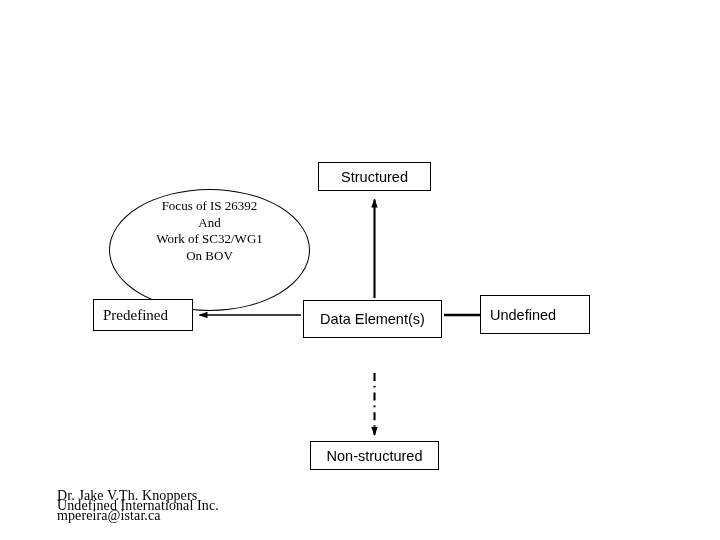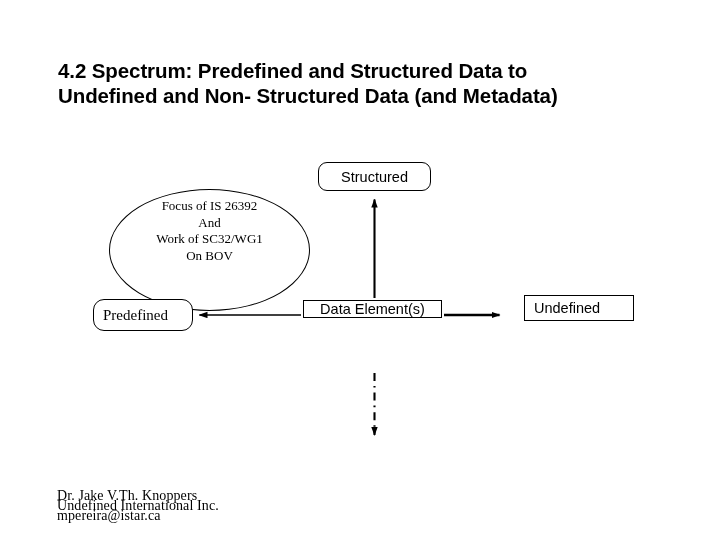--- a/index.html
+++ b/index.html
@@ -69,24 +69,24 @@
   .node.serif .node-label {
     font-family: "Liberation Serif", serif;
     font-size: 15px;
   }
   .node.center { justify-content: center; }
   .node.center .node-label { text-align: center; }
   .node.leftish { justify-content: flex-start; }
   .node.leftish .node-label { text-align: left; padding-left: 9px; }
 
   
-  #node-structured     { left: 318px; top: 162px; width: 113px; height: 29px; border-radius: 9px; }
-  #node-predefined     { left: 93px;  top: 299px; width: 100px; height: 32px; border-radius: 11px; }
-  #node-data-element   { left: 303px; top: 300px; width: 139px; height: 18px; }
-  #node-undefined      { left: 524px; top: 295px; width: 110px; height: 26px; }
+  #node-structured     { left: 318px; top: 162px; width: 113px; height: 29px; }
+  #node-predefined     { left: 93px;  top: 299px; width: 100px; height: 32px; }
+  #node-data-element   { left: 303px; top: 300px; width: 139px; height: 38px; }
+  #node-undefined      { left: 480px; top: 295px; width: 110px; height: 39px; }
   #node-non-structured { left: 310px; top: 441px; width: 129px; height: 29px; }
 
   
   #ellipse-focus {
     position: absolute;
     left: 109px;
     top: 189px;
     width: 201px;
     height: 122px;
     box-sizing: border-box;
@@ -118,22 +118,20 @@
     color: #000000;
     letter-spacing: 0.1px;
   }
   #footer div { white-space: nowrap; }
 </style>
 </head>
 <body>
 
 <div id="slide">
 
-  <div id="title">4.2      Spectrum: Predefined and Structured Data to
-Undefined and Non- Structured Data (and Metadata)</div>
 
   <div id="diagram">
 
     <svg id="edges" viewBox="0 0 720 540">
       <defs>
         <marker id="arrowhead" markerWidth="9" markerHeight="9" refX="8" refY="3.2" orient="auto" markerUnits="userSpaceOnUse">
           <path d="M0,0 L9,3.2 L0,6.4 Z" fill="#000000"></path>
         </marker>
       </defs>
 
@@ -169,20 +167,23 @@
     </div>
 
     <div id="node-data-element" class="node sans center">
       <span class="node-label">Data Element(s)</span>
     </div>
 
     <div id="node-undefined" class="node sans leftish">
       <span class="node-label">Undefined</span>
     </div>
 
+    <div id="node-non-structured" class="node sans center">
+      <span class="node-label">Non-structured</span>
+    </div>
 
   </div>
 
   <div id="footer">
     <div>Dr. Jake V.Th. Knoppers</div>
     <div>Undefined International Inc.</div>
     <div>mpereira@istar.ca</div>
   </div>
 
 </div>

